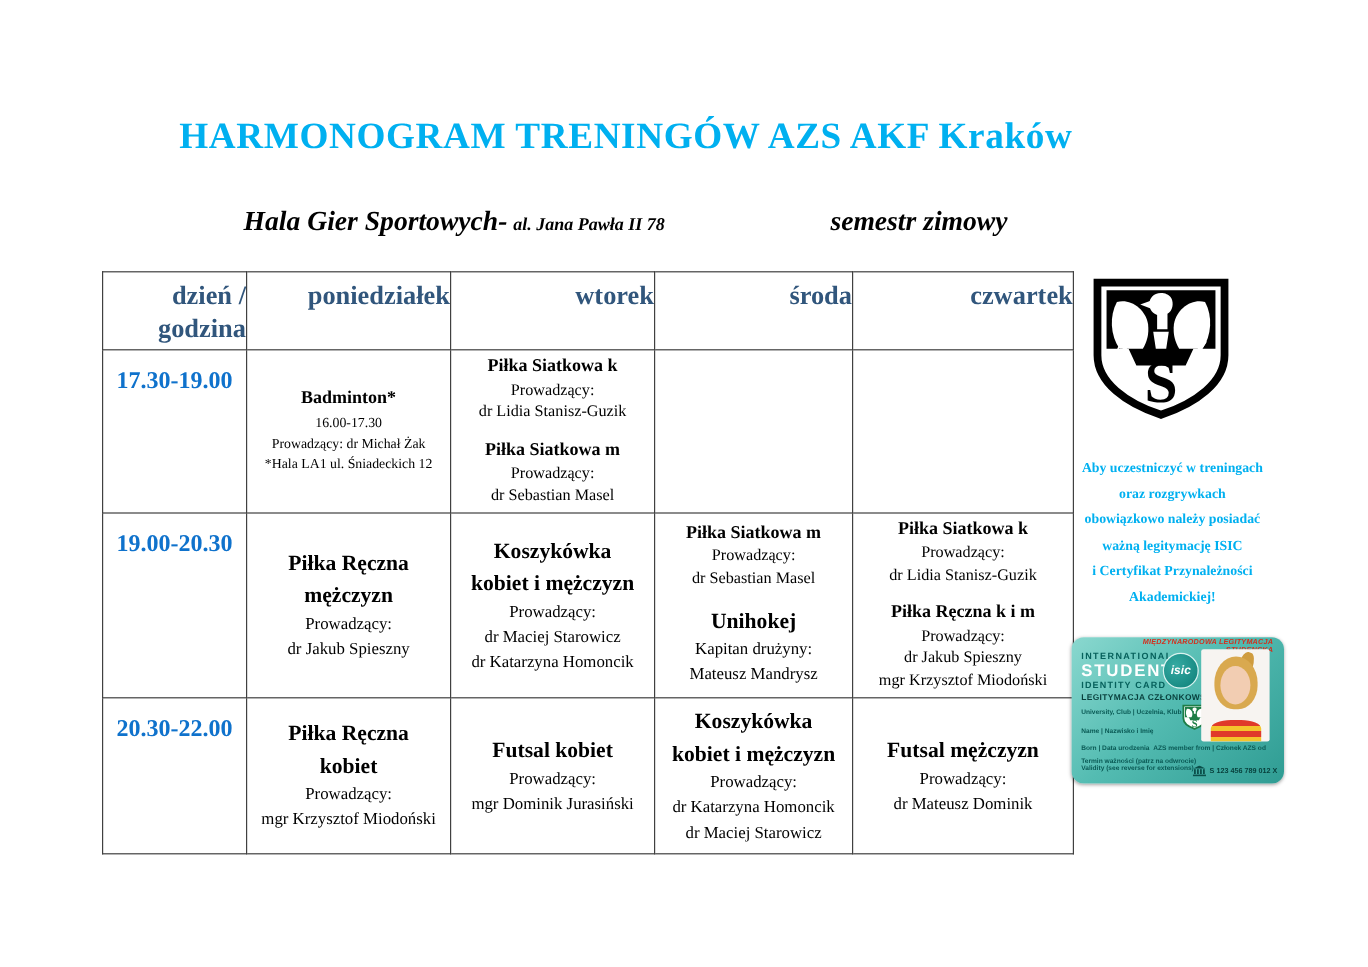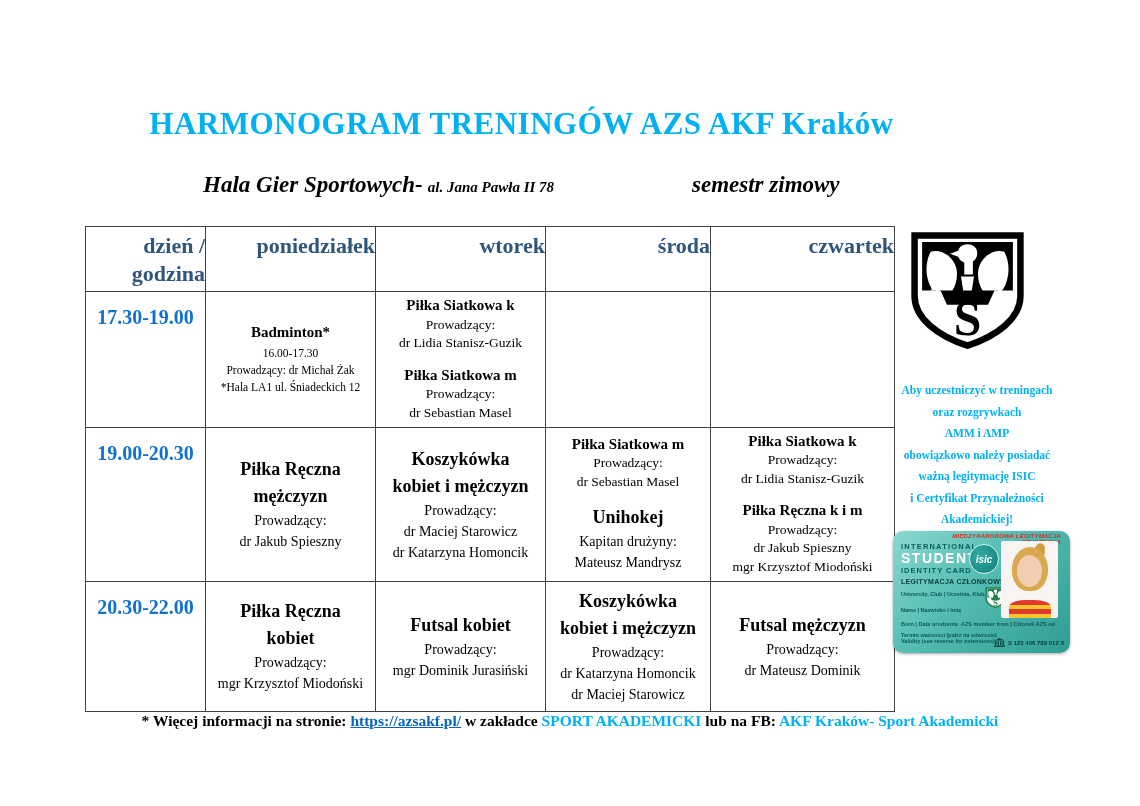--- a/index.html
+++ b/index.html
@@ -7,21 +7,21 @@
   .page {
     position:relative; width:1140px; height:806px; background:#ffffff;
     font-family:"Liberation Serif", serif; color:#000; overflow:hidden;
     margin:0 auto;
   }
   
   .title-line1, .title-line2 {
     position:absolute; left:0; width:1000px; text-align:center;
     font-size:31px; font-weight:700; color:var(--accent); letter-spacing:.5px;
   }
-  .title-line1 { top:106px;padding-left:43px; }
+  .title-line1 { top:95px;padding-left:43px; }
   .title-line2 { top:136px; }
   .subtitle-left { position:absolute; left:203px; top:172px; white-space:nowrap;text-align:center; }
   .venue   { font-size:23px; font-weight:700; font-style:italic; }
   .address { font-size:15px; font-weight:700; font-style:italic; margin-left:5px; }
   .semester{ position:absolute; left:692px; top:172px; font-size:23px; font-weight:700; font-style:italic; }
 
   
   .schedule { position:absolute; left:85px; top:226px; width:809px;
     border-collapse:collapse; table-layout:fixed; }
   .schedule th, .schedule td { border:1.5px solid #404040; }
@@ -245,21 +245,20 @@
       <path d="M49,44 H61 L59,57 H51 Z"></path>
     </g>
     <text x="25" y="64" text-anchor="middle" font-family="Liberation Serif, serif" font-weight="700" font-size="20" fill="#ffffff">A</text>
     <text x="85" y="64" text-anchor="middle" font-family="Liberation Serif, serif" font-weight="700" font-size="20" fill="#ffffff">Z</text>
     <text x="55" y="98" text-anchor="middle" font-family="Liberation Serif, serif" font-weight="700" font-size="46" fill="#000000">S</text>
   </svg>
 
   <div class="side-note" id="side-note">
       <div class="note-line">Aby uczestniczyć w treningach</div>
       <div class="note-line">oraz rozgrywkach</div>
-      <div class="note-line">AMM i AMP</div>
       <div class="note-line">obowiązkowo należy posiadać</div>
       <div class="note-line">ważną legitymację ISIC</div>
       <div class="note-line">i Certyfikat Przynależności</div>
       <div class="note-line">Akademickiej!</div>
     </div>
 
   <div class="isic-card">
     <div class="card-top-strip">MIĘDZYNARODOWA LEGITYMACJA STUDENCKA</div>
     <div class="card-international">INTERNATIONAL</div>
     <div class="card-student">STUDENT</div>
@@ -291,15 +290,14 @@
       <rect x="2" y="6" width="3" height="8" fill="#0b4f4a"></rect>
       <rect x="7" y="6" width="3" height="8" fill="#0b4f4a"></rect>
       <rect x="12" y="6" width="3" height="8" fill="#0b4f4a"></rect>
       <rect x="17" y="6" width="3" height="8" fill="#0b4f4a"></rect>
       <rect x="0" y="15" width="22" height="3" fill="#0b4f4a"></rect>
     </svg>
     <div class="card-number">S 123 456 789 012 X</div>
 
   </div>
 
-  <div class="footer" id="footer"><span class="seg-plain">* Więcej informacji na stronie: </span><a class="seg-link">https://azsakf.pl/</a><span class="seg-plain"> w zakładce </span><span class="seg-accent">SPORT AKADEMICKI</span><span class="seg-plain"> lub na FB: </span><span class="seg-accent">AKF Kraków- Sport Akademicki</span></div>
 
 </div>
 
 </body></html>

